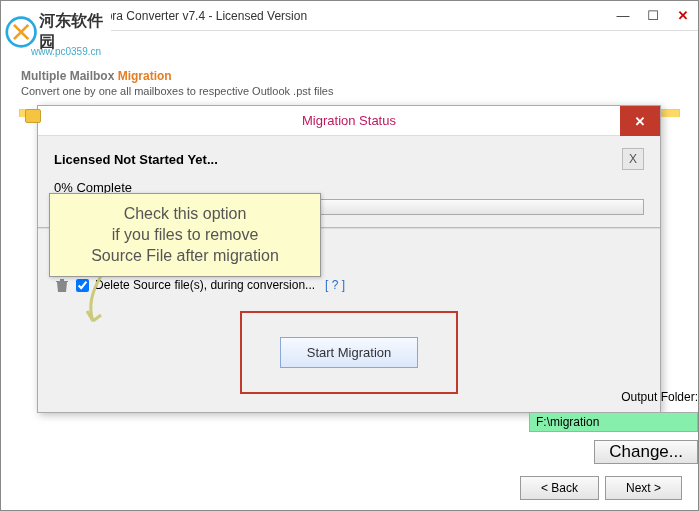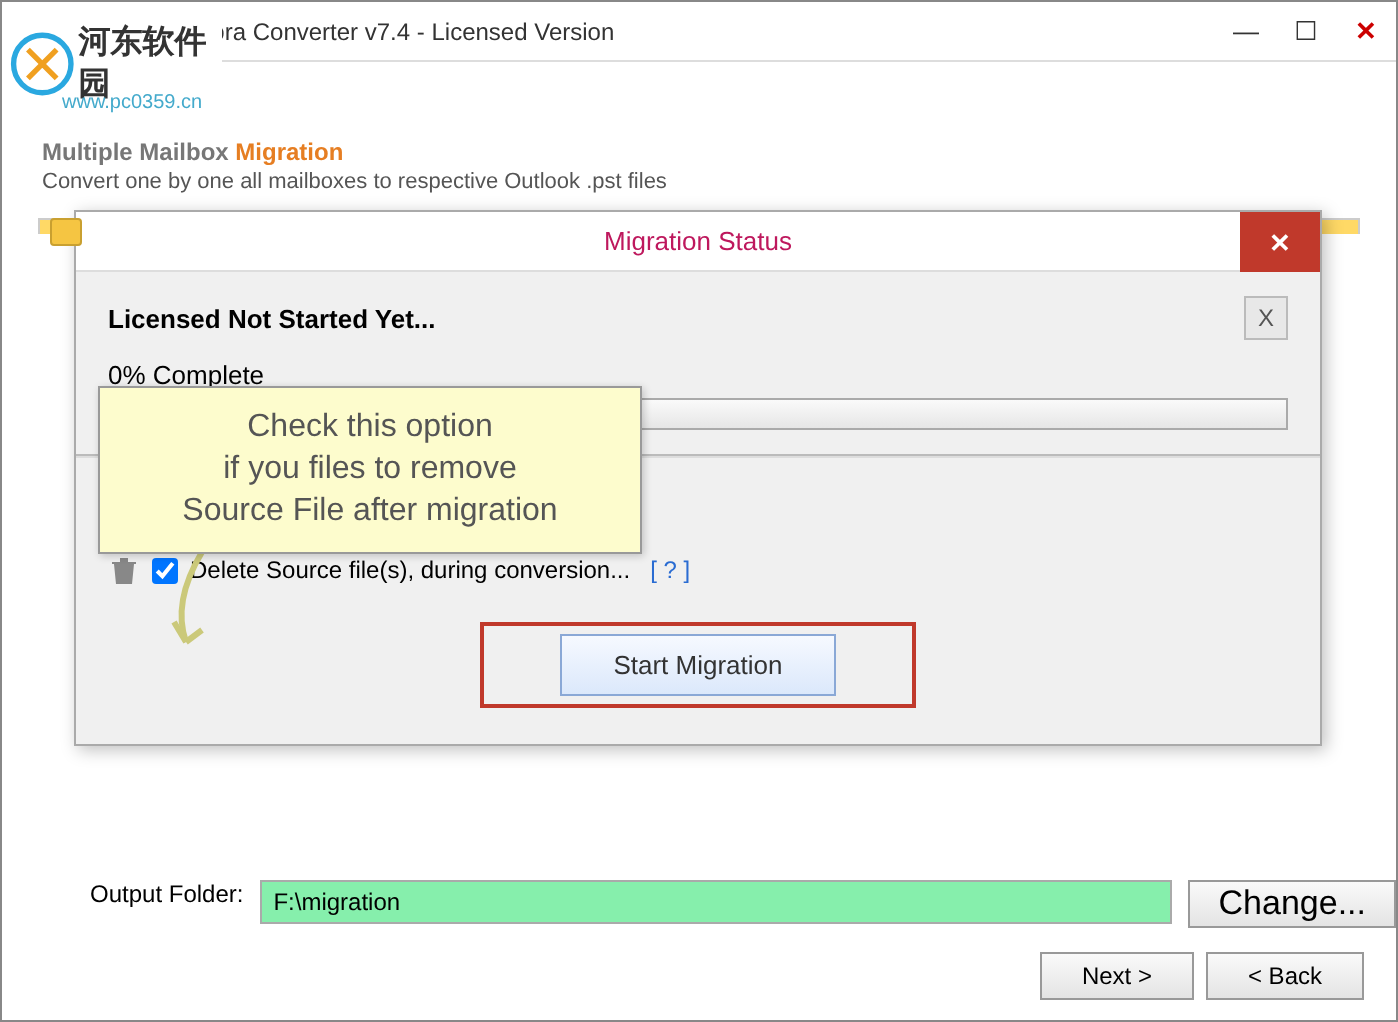--- a/index.html
+++ b/index.html
@@ -40,24 +40,24 @@
 
 .callout { position: absolute; left: 48px; top: 192px; width: 272px; background: #fdfccd; border: 1px solid #999; padding: 10px 12px; font-size: 16px; color: #555; text-align: center; line-height: 1.3; z-index: 20; box-shadow: 1px 1px 4px rgba(0,0,0,0.2); }
 .arrow { position: absolute; left: 80px; top: 270px; width: 40px; height: 60px; z-index: 19; }
 
 .delete-row { display: flex; align-items: center; margin-top: 48px; gap: 6px; }
 .trash { width: 16px; height: 16px; }
 .chk { width: 13px; height: 13px; }
 .help { color: #2a6cd2; margin-left: 4px; }
 
 .start-row { display: flex; justify-content: center; margin-top: 18px; }
-.start-wrap { border: 2px solid #c0392b; padding: 4px 38px; }
+.start-wrap { border: 2px solid #c0392b; padding: 24px 38px; }
 .start-btn { padding: 7px 26px; background: linear-gradient(#f6f9ff,#dbe8fb); border: 1px solid #8aa8d6; font-size: 13px; color: #333; }
 
-.output-row { position: absolute; left: 44px; bottom: 46px; right: 0; display: flex; align-items: flex-start; gap: 8px; font-size: 12px; }
+.output-row { position: absolute; left: 44px; bottom: 46px; right: 0; display: flex; align-items: flex-end; gap: 8px; font-size: 12px; flex-direction: column; }
 .output-row input { flex: 1; max-width: 490px; height: 22px; padding: 2px 6px; border: 1px solid #aaa; font-size: 12px; background:#86efac; }
 .output-row .change { height: 24px; padding: 0 14px; background: linear-gradient(#fafafa,#e4e4e4); border: 1px solid #999; font-size: 17px; }
 
 .nav-row { position: absolute; right: 16px; bottom: 10px; display: flex; gap: 6px; }
 .nav-row button { height: 24px; padding: 0 20px; background: linear-gradient(#fafafa,#e4e4e4); border: 1px solid #999; font-size: 12px; }
 
 .folder-icon-left { position: absolute; left: 24px; top: 108px; width: 16px; height: 14px; background: #f5c542; border: 1px solid #c9a030; border-radius: 2px; z-index:1; }
 </style>
 </head>
 <body>
@@ -132,15 +132,15 @@
   <path d="M12 50 L6 40 M12 50 L20 44" stroke="#cbc97a" stroke-width="3" fill="none"></path>
 </svg>
 
 <div class="output-row">
   <span>Output Folder:</span>
   <input type="text" value="F:\migration" style="">
   <button class="change">Change...</button>
 </div>
 
 <div class="nav-row">
+  <button>&lt; Back</button>
   <button>Next &gt;</button>
-  <button>&lt; Back</button>
 </div>
 
 </body></html>

